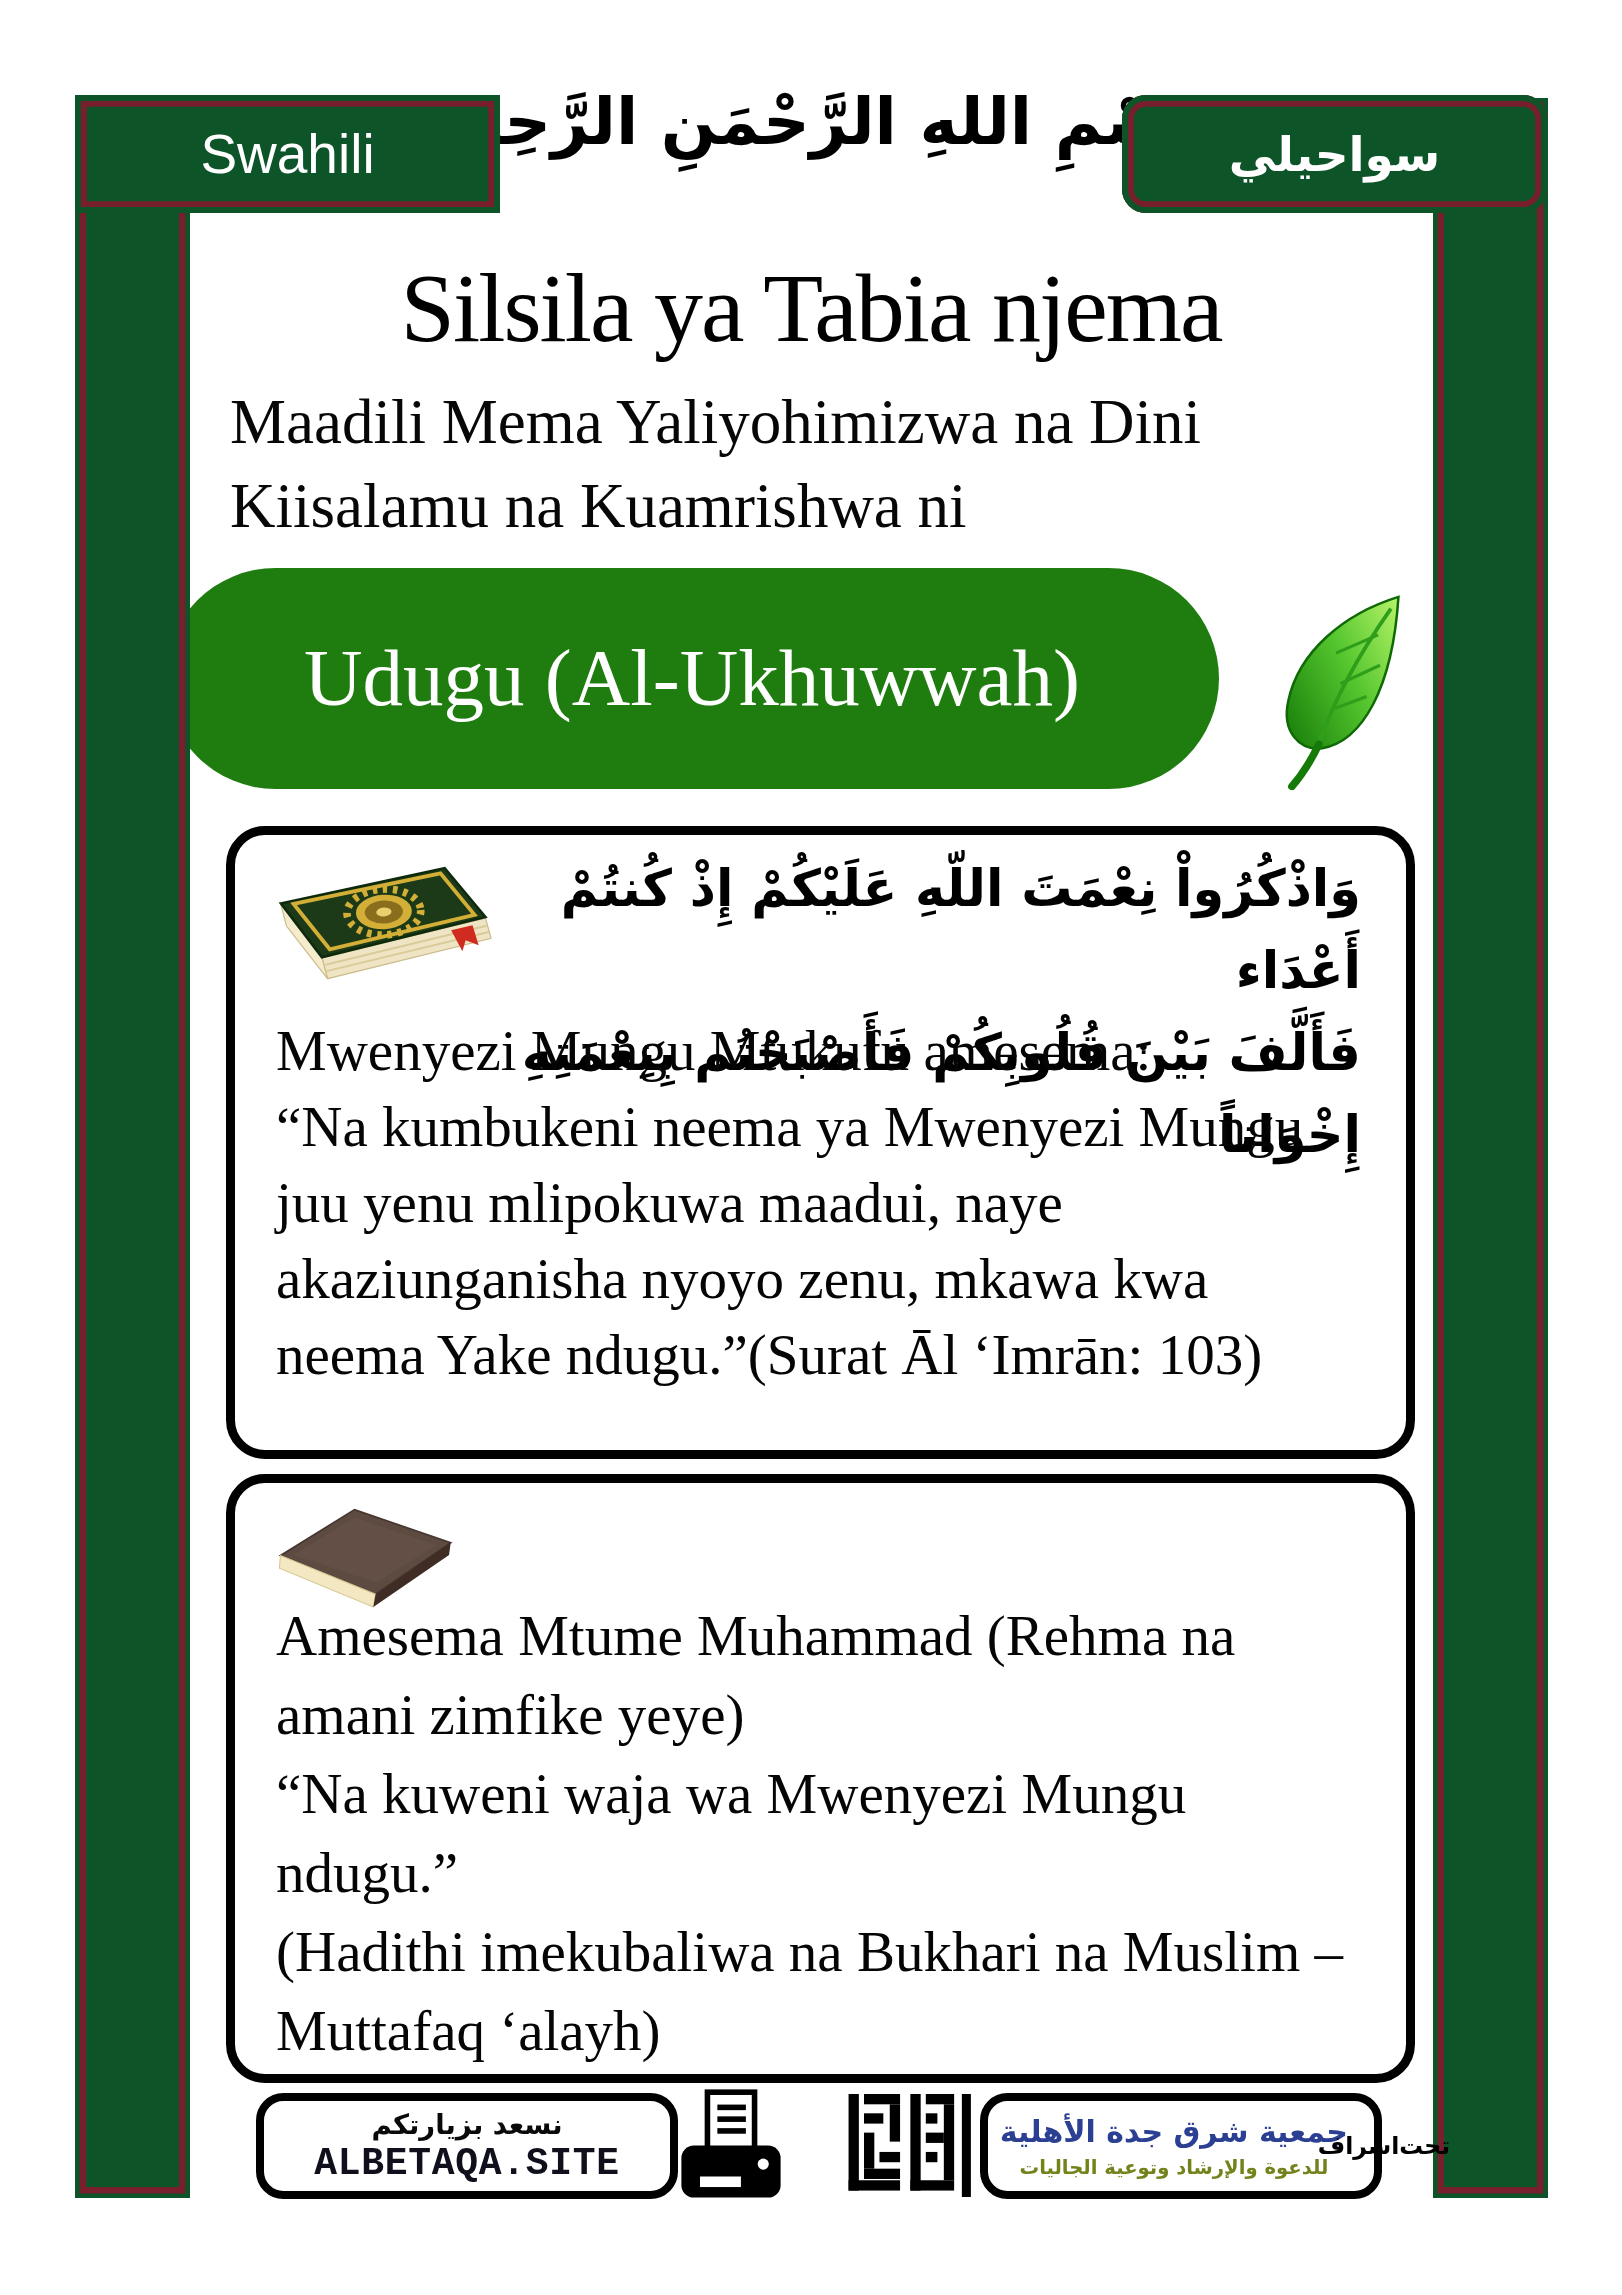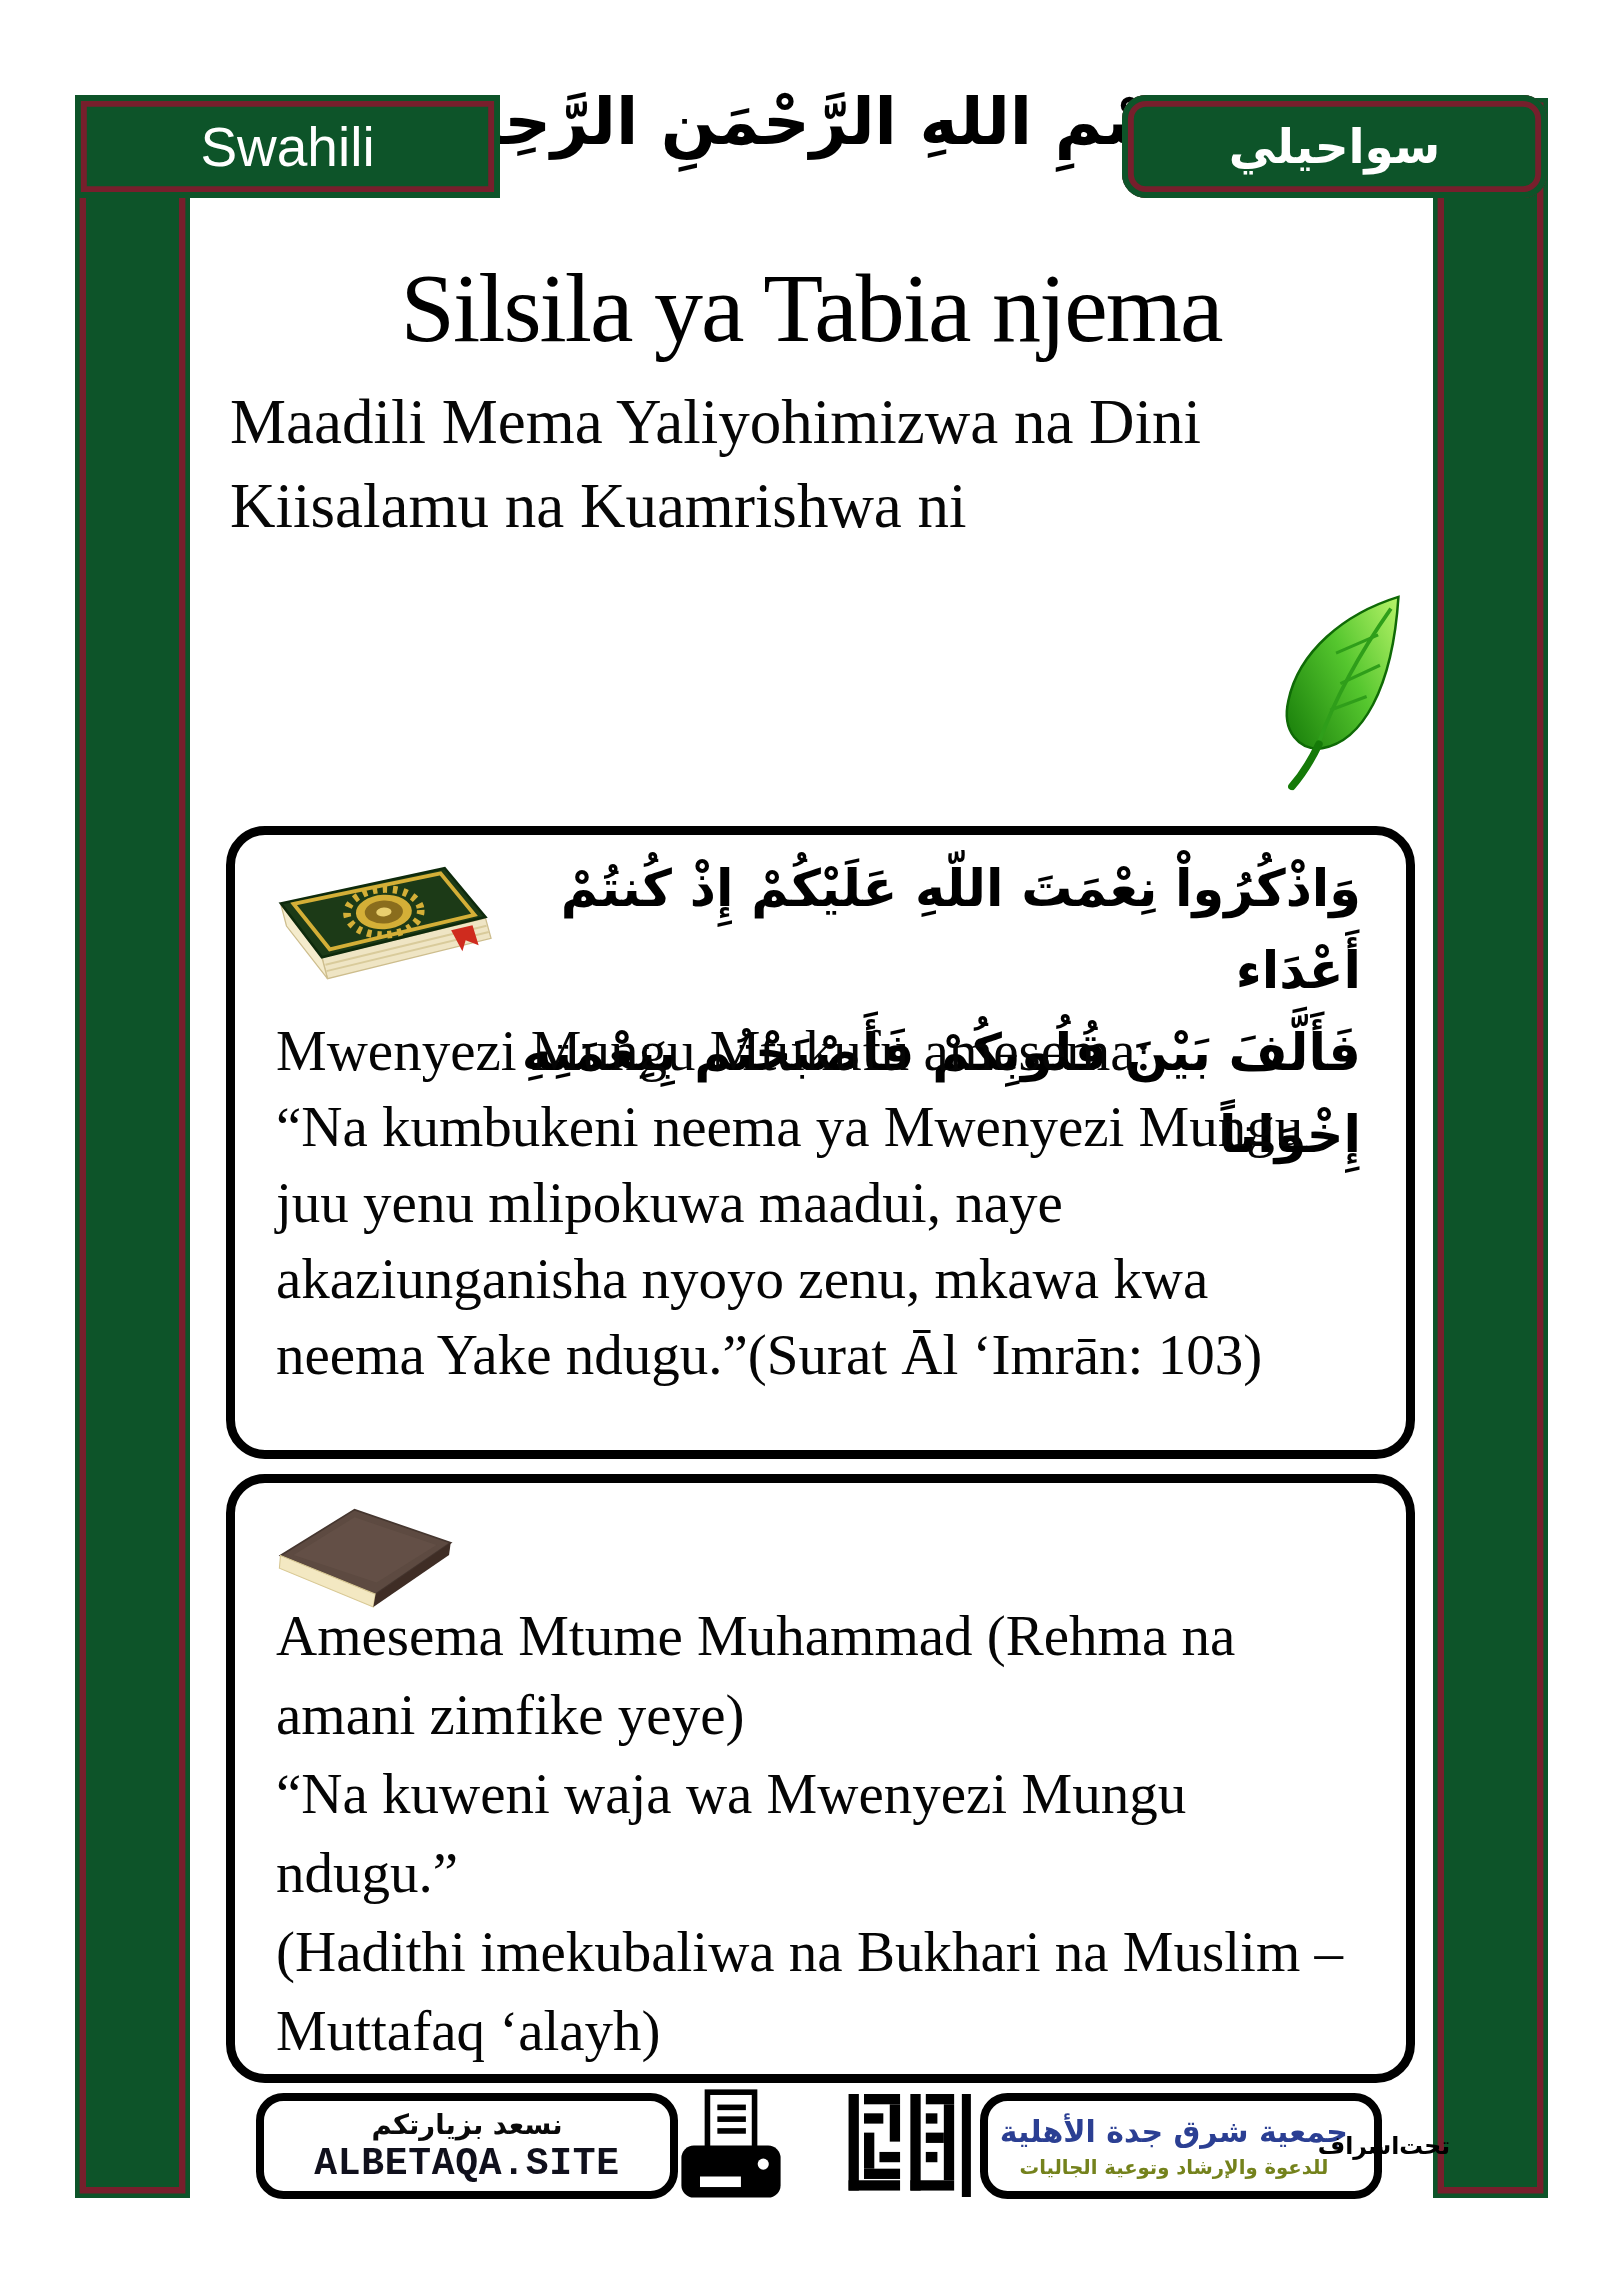--- a/index.html
+++ b/index.html
@@ -5,21 +5,21 @@
   html,body { margin:0; padding:0; background:#ffffff; }
   .page { position:relative; width:1623px; height:2295px; background:#ffffff; overflow:hidden;
           font-family:"Liberation Serif", serif; }
 
   
   .side-bar { position:absolute; top:98px; width:115px; height:2100px; background:#0d5429;
               box-shadow: inset 0 0 0 4.6px #0d5429, inset 0 0 0 11px #771f2c; z-index:1; }
   .side-bar.left  { left:75px; }
   .side-bar.right { left:1433px; }
 
-  .lang-box { position:absolute; top:95px; width:425px; height:103px; background:#0d5429;
+  .lang-box { position:absolute; top:95px; width:425px; height:118px; background:#0d5429;
               box-shadow: inset 0 0 0 5.9px #0d5429, inset 0 0 0 11.8px #771f2c;
               display:flex; align-items:center; justify-content:center; z-index:2; }
   .lang-box.left  { left:75px; }
   .lang-box.right { left:1122px;border-radius:24px; }
   .lang-label-latin  { color:#ffffff; font-family:"Liberation Sans", sans-serif; font-size:55px; }
   .lang-label-arabic { color:#ffffff; font-family:"DejaVu Sans", sans-serif; font-size:47px; font-weight:bold; direction:rtl; }
 
   
   .bismillah { position:absolute; left:517px; top:36px; width:589px; height:170px;
                display:flex; align-items:center; justify-content:center;
@@ -87,20 +87,23 @@
   <div class="lang-box right">
     <span class="lang-label-arabic">سواحيلي</span>
   </div>
 
   <div class="main-title">Silsila ya Tabia njema</div>
   <div class="subtitle">
     <div>Maadili Mema Yaliyohimizwa na Dini</div>
     <div>Kiisalamu na Kuamrishwa ni</div>
   </div>
 
+  <div class="topic-pill">
+    <span>Udugu (Al-Ukhuwwah)</span>
+  </div>
   <div class="leaf-wrap">
     <svg viewBox="0 0 120 165" width="160" height="206">
       <defs>
         <linearGradient id="leafGrad" x1="1" y1="0" x2="0" y2="1">
           <stop offset="0" stop-color="#b8f46a"></stop>
           <stop offset="0.45" stop-color="#55c62e"></stop>
           <stop offset="1" stop-color="#157a08"></stop>
         </linearGradient>
       </defs>
       <path d="M97,2 C 55,20 22,54 18,94 C 15,119 31,133 49,129 C 80,120 100,76 97,2 Z" fill="url(#leafGrad)" stroke="#0f6a06" stroke-width="2"></path>

